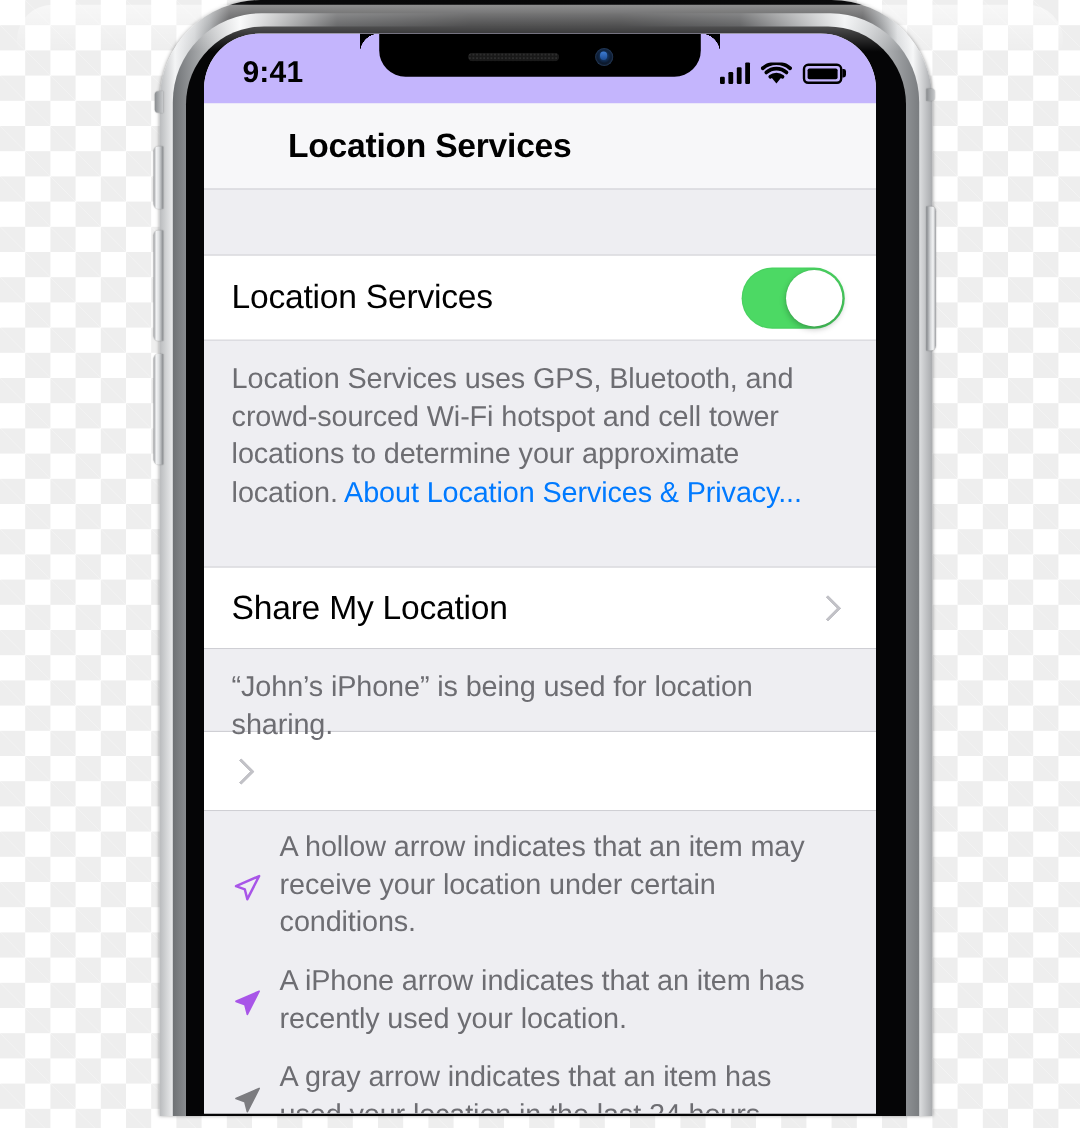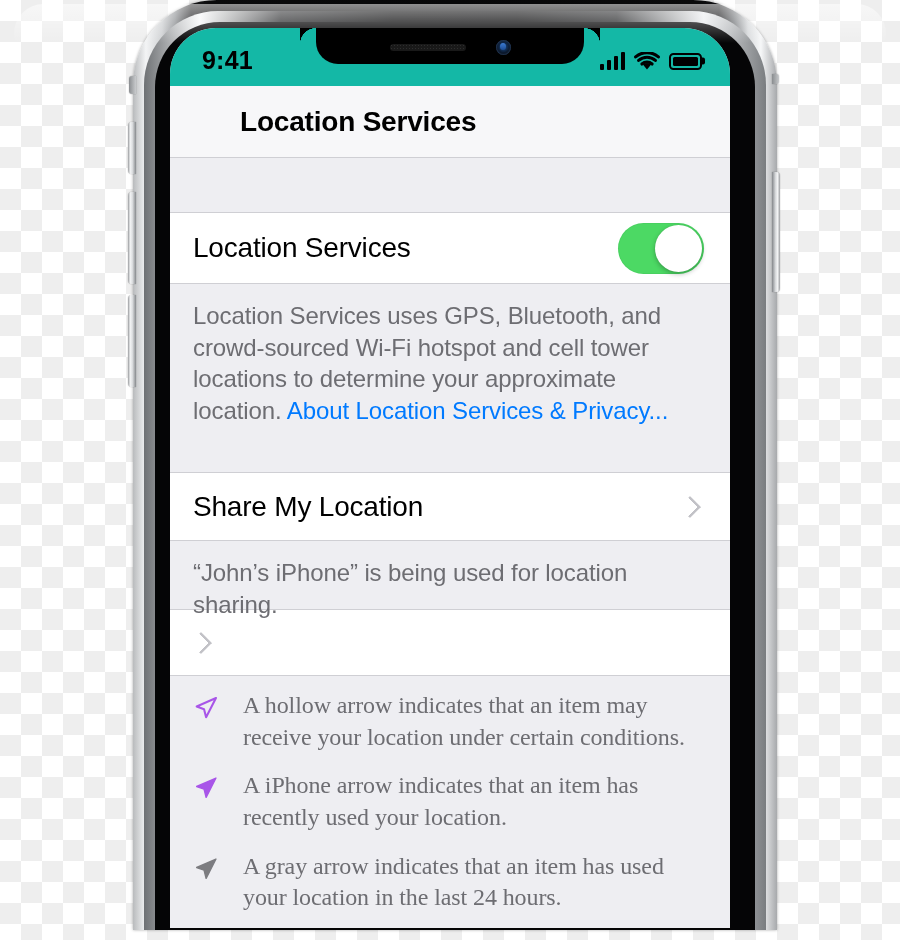--- a/index.html
+++ b/index.html
@@ -171,21 +171,21 @@
     width: 6px; height: 7px;
     border-radius: 50%;
     background: linear-gradient(180deg, #3f7fd8, #1b4c96);
     opacity: .95;
   }
 
   
   #status-bar {
     position: relative;
     height: 58px;
-    background: #14b8a6;
+    background: #c4b5fd;
     display: flex;
     align-items: center;
     justify-content: space-between;
     padding: 0 28px 0 32px;
     box-sizing: border-box;
     z-index: 20;
   }
   #status-time {
     font-size: 25px;
     font-weight: bold;
@@ -349,24 +349,23 @@
     cursor: pointer;
   }
 
   
   #legend {
     background: #eeeef2;
     padding: 14px 30px 0 23px;
   }
   .legend-row {
     display: flex;
-    align-items: flex-start;
-    gap: 24px;
+    align-items: center;
+    gap: 14px;
     margin-bottom: 17px;
-    font-family: Liberation Serif, serif;
   }
   .legend-icon {
     flex: none;
     width: 26px;
     height: 26px;
     margin-top: 5px;
   }
   .legend-text {
     font-size: 24px;
     line-height: 1.32;

